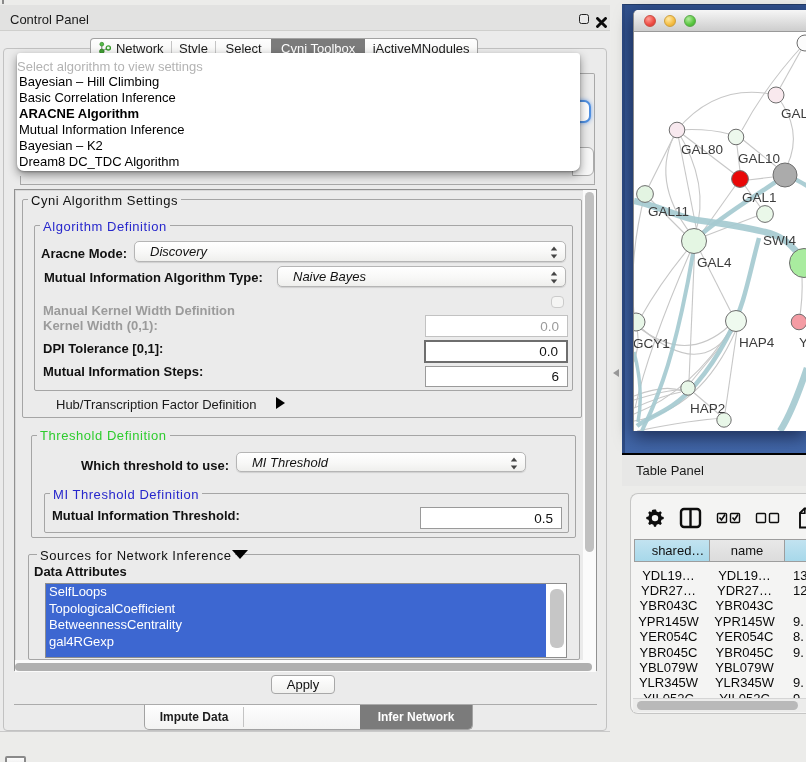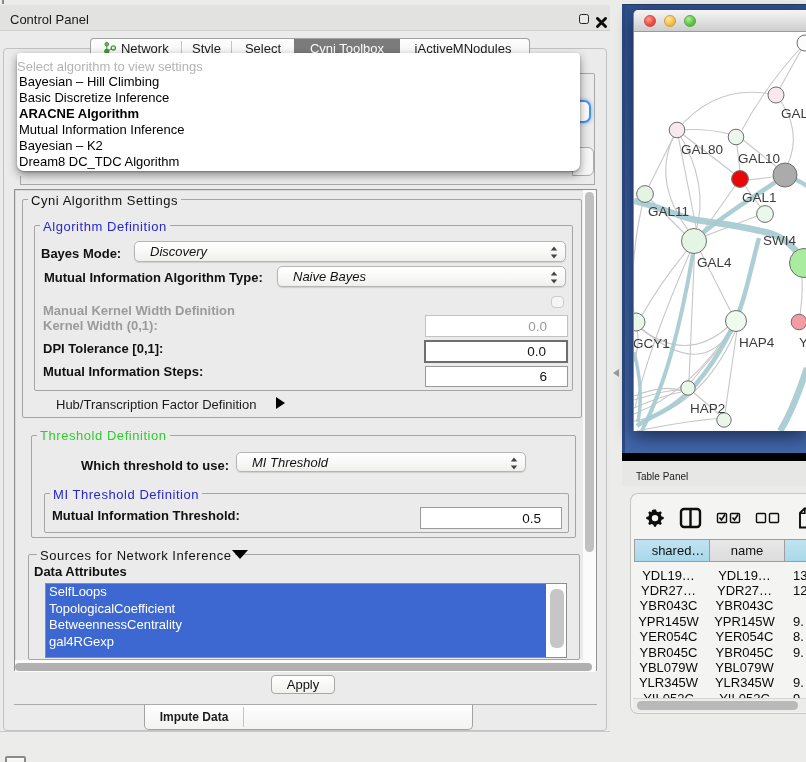--- a/index.html
+++ b/index.html
@@ -11,53 +11,53 @@
 #cptitle { left:0; top:5px; width:610px; height:26px; background:#e2e2e1; border-bottom:1px solid #cfcfcd; font-size:13px; color:#1a1a1a; line-height:29px; padding-left:10px; }
 #floatico { left:579px; top:14px; width:10px; height:10px; border:1.6px solid #222; border-radius:2.5px; background:#e9e9e9; }
 #closeico { left:596px; top:14px; width:12px; height:12px; }
 
 #outerborder { left:3px; top:48px; width:604px; height:683px; border:1px solid #c2c2c2; border-radius:4px; }
 
 .tabbar { overflow:hidden; border:1px solid #a2a2a2; background:linear-gradient(#fefefe,#f3f3f2); display:flex; font-size:13px; color:#1c1c1c; }
 .tabbar .tb { text-align:center; line-height:19px; white-space:nowrap; }
 .tabbar .sel { background:#7b7b7b; color:#ffffff; }
 .tabbar .div { width:1px; background:#c4c4c4; margin:2px 0; }
-#toptabs { left:90px; top:38px; width:440px; height:19px; border-radius:4px 4px 0 0; border-bottom:none; }
+#toptabs { left:90px; top:38px; width:388px; height:19px; border-radius:4px 4px 0 0; border-bottom:none; }
 #bottabs { left:144px; top:705px; width:329px; height:25px; border-radius:0 0 5px 5px; border-top:none; }
 #bottabs .tb { line-height:25px; font-size:12px; }
 
 #scrollpane { left:14px; top:189px; width:583px; height:482px; border:1px solid #919191; box-shadow:inset 1px 1px 0 #d8d8d8; background:#ebebeb; }
 
 .sbtrack { background:#fbfbfb; }
 .sbthumb { background:#c0c0c0; border-radius:4.5px; }
 
 .gb { border:1px solid #a5a5a5; border-radius:2px; }
 .gbt { position:absolute; font-size:13px; letter-spacing:0.55px; background:#ebebeb; padding:0 3px; white-space:nowrap; }
 label.b { font-weight:bold; font-size:13px; color:#111; position:absolute; white-space:nowrap; }
 label.dis { color:#9b9b9b; }
 
 .combo { position:absolute; background:linear-gradient(#ffffff,#f8f8f7 55%,#efefed); border:1px solid #b5b5b5; border-radius:5px; box-shadow:0 1px 1px rgba(0,0,0,0.12); font-size:13px; color:#111; }
 .combo span.txt { position:absolute; left:15px; top:2px;font-style:italic; }
 .combo svg.arrows { position:absolute; right:7px; top:3.5px; }
 
-.fld { position:absolute; background:#ffffff; border:1px solid #9a9a9a; font-size:13.5px; color:#111; text-align:right; padding-right:20px; display:flex; align-items:center; justify-content:flex-end; }
+.fld { position:absolute; background:#ffffff; border:1px solid #9a9a9a; font-size:13.5px; color:#111; text-align:right; padding-right:8px; display:flex; align-items:center; justify-content:flex-end; }
 
 #attrlist { left:45px; top:583px; width:522px; height:75px; background:#fff; border:1px solid #8e8e8e; }
 #attrsel { left:46px; top:584px; width:500px; height:73px; background:#3d67d1; color:#fff; font-size:13px; padding:0 0 0 3px; line-height:16.7px; }
 
 #popup { left:17px; top:53px; width:563px; height:118px; background:#fff; border-radius:3px 3px 7px 7px; box-shadow:0 4px 10px rgba(0,0,0,0.42), 0 1px 2px rgba(0,0,0,0.25); font-size:13px; color:#000; }
 #popup .ghost { position:absolute; top:6px; width:100%; text-align:left; color:#b3b3b3; }
 #popup .it { position:absolute; left:2px; white-space:nowrap; }
 
 #desktop { left:622px; top:4px; width:184px; height:449px; background:linear-gradient(#30518e,#4166a8); border-top:1px solid #243c66; border-left:3px solid #2d4b84; }
 #desktopcap { left:622px; top:0; width:184px; height:4px; background:#ececea; }
 #netwin { left:633px; top:10px; width:173px; height:421px; background:#fff; border-left:1px solid #8a8a8a; border-radius:5px 0 0 0; box-shadow:0 6px 18px rgba(0,0,20,0.55);padding-left:33px; }
 #nettitle { left:0; top:0; width:173px; height:22px; background:linear-gradient(#f6f6f6,#cdcdcd); border-bottom:1px solid #9a9a9a; border-radius:5px 0 0 0; }
 .tl { position:absolute; top:5px; width:12px; height:12px; border-radius:50%; }
-#tpbar { left:622px; top:453px; width:184px; height:33px; background:#e7e7e6; border-top:8px solid #000000; font-size:10px; color:#1a1a1a; line-height:31px; padding-left:14px; }
+#tpbar { left:622px; top:453px; width:184px; height:33px; background:#e7e7e6; border-top:2px solid #000000; font-size:13px; color:#1a1a1a; line-height:31px; padding-left:14px; }
 #tcard { left:630px; top:493px; width:176px; height:221px; background:#f4f4f3; border:1px solid #c6c6c5; border-radius:8px 0 0 8px; border-right:none; }
 #thead { position:absolute; left:3px; top:45px; width:173px; height:23px; font-size:13px; color:#111; }
 .hc { position:absolute; top:0; height:23px; border:1px solid #9d9d9d; border-left:none; text-align:center; line-height:22px; }
 .trow { position:absolute; font-size:13px; color:#0a0a0a; width:75px; text-align:center; white-space:nowrap; }
 </style>
 </head>
 <body>
 <div id="stage">
   <div class="abs" style="left:2px; top:0; width:2px; height:4px; background:#8a8a8a;"></div>
 
@@ -97,21 +97,21 @@
   <div class="abs sbthumb" style="left:585px; top:192px; width:9px; height:360px;"></div>
 
   <div class="abs sbtrack" style="left:15px; top:660px; width:568px; height:12px;"></div>
   <div class="abs sbthumb" style="left:15px; top:662.5px; width:577px; height:8px; background:#b0b0b0;"></div>
 
   <div class="abs gb" style="left:22px; top:199px; width:560px; height:219px;"></div>
   <div class="gbt" style="left:28px; top:193px; color:#111;">Cyni Algorithm Settings</div>
 
   <div class="abs gb" style="left:33.5px; top:225px; width:539px; height:166px;"></div>
   <div class="gbt" style="left:40px; top:219px; color:#2727cc;">Algorithm Definition</div>
-  <label class="b" style="left:41px; top:246px;">Bayes Mode:</label>
+  <label class="b" style="left:41px; top:246px;">Aracne Mode:</label>
   <div class="combo" style="left:134px; top:241px; width:432px; height:21px;">
       <span class="txt">Discovery</span>
       <svg class="arrows" width="8" height="13" viewBox="0 0 8 13">
         <path d="M4 0.5 L7.2 4.5 L0.8 4.5 Z" fill="#444"></path>
         <path d="M4 12.5 L7.2 8.5 L0.8 8.5 Z" fill="#444"></path>
       </svg>
     </div>
   <label class="b" style="left:44px; top:270px;">Mutual Information Algorithm Type:</label>
   <div class="combo" style="left:277px; top:266px; width:289px; height:21px;">
       <span class="txt">Naive Bayes</span>
@@ -156,26 +156,27 @@
   <div class="abs" style="left:550px; top:589px; width:14px; height:59px; background:#c6c6c6; border-radius:6px;"></div>
 
   <div class="abs" style="left:271px; top:675px; width:64px; height:19px; background:linear-gradient(#ffffff,#f1f1ef); border:1px solid #a8a8a8; border-radius:4px; text-align:center; font-size:13px; line-height:18px; color:#111;">Apply</div>
 
   <div class="abs" style="left:14px; top:704px; width:583px; height:1px; background:#ababab;"></div>
 
   <div class="abs tabbar" id="bottabs">
     <div class="tb" style="width:98px; font-weight:bold;">Impute Data</div>
     <div class="div"></div>
     <div class="tb" style="width:116px; font-weight:normal;margin-top:44px;">Discretize Data</div>
+    <div class="tb sel" style="width:112px; font-weight:bold;">Infer Network</div>
   </div>
 
   <div class="abs" id="popup">
     <div class="ghost">Select algorithm to view settings</div>
     <div class="it" style="top:21px;">Bayesian – Hill Climbing</div>
-    <div class="it" style="top:37px;">Basic Discretize Inference</div>
+    <div class="it" style="top:37px;">Basic Correlation Inference</div>
     <div class="it" style="top:53px; font-weight:bold;">ARACNE Algorithm</div>
     <div class="it" style="top:69px;">Mutual Information Inference</div>
     <div class="it" style="top:85px;">Bayesian – K2</div>
     <div class="it" style="top:101px;">Dream8 DC_TDC Algorithm</div>
   </div>
 
   <div class="abs" style="left:613px; top:369px; width:0; height:0; border-top:4px solid transparent; border-bottom:4px solid transparent; border-right:6px solid #9a9a9a;"></div>
 
   <div class="abs" id="desktopcap"></div>
   <div class="abs" id="desktop"></div>

